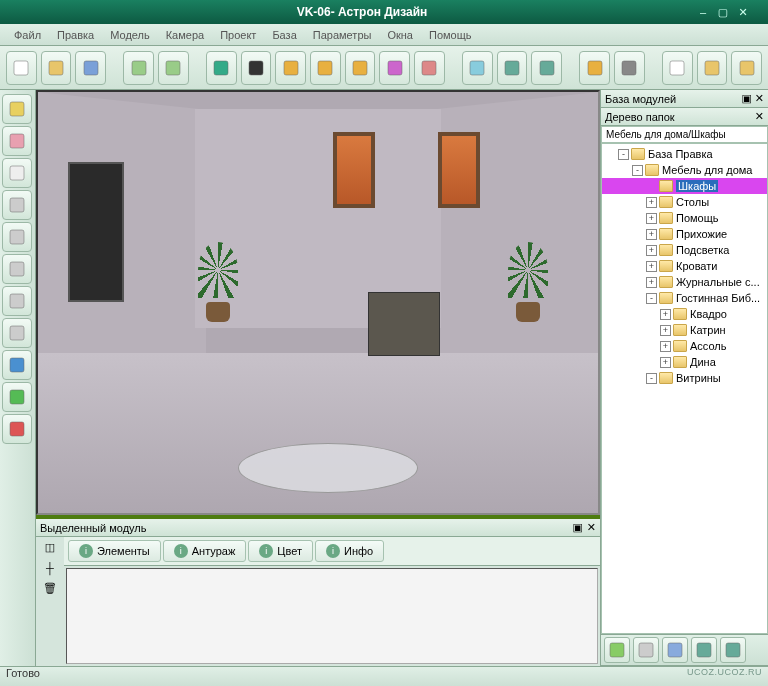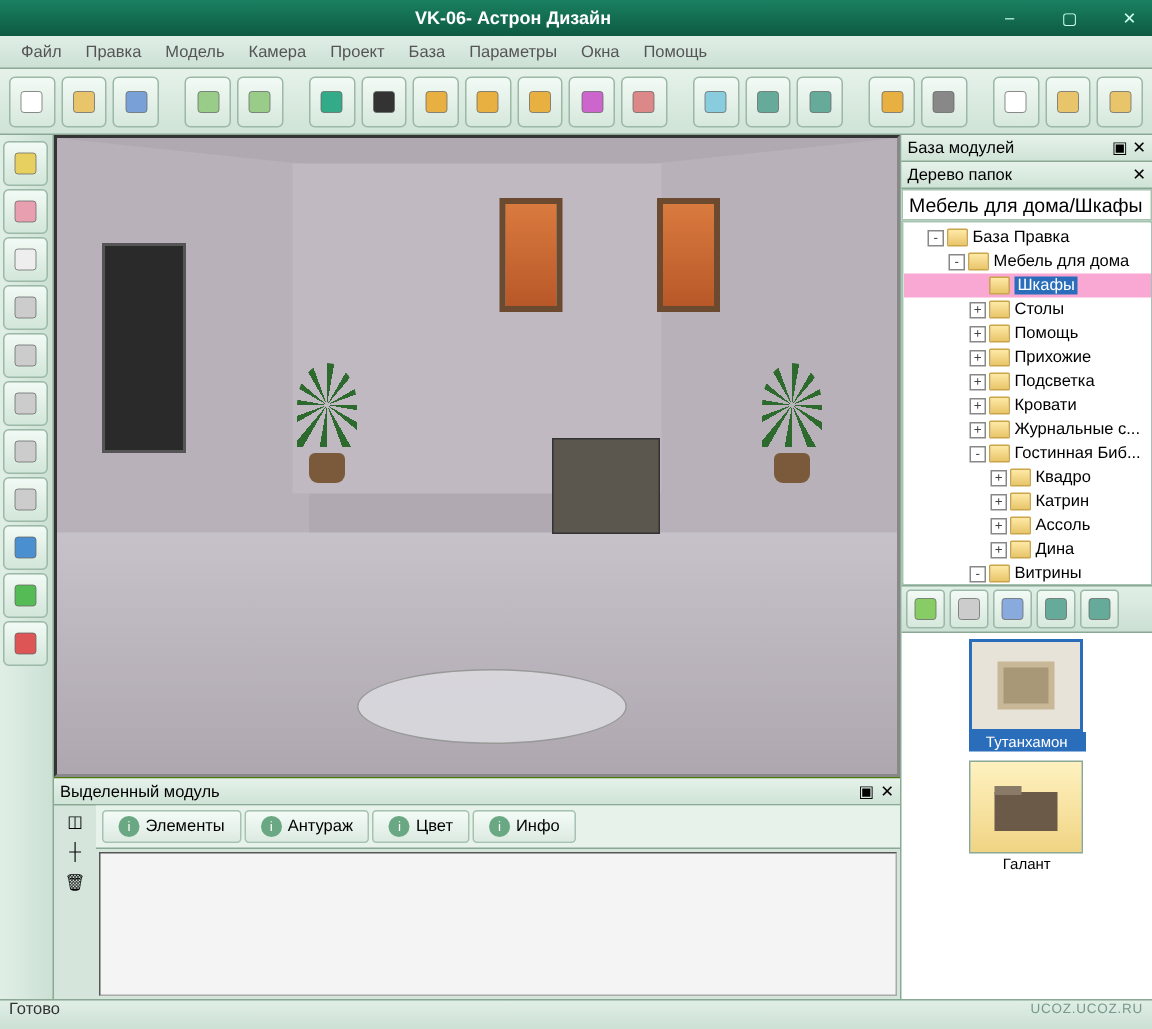--- a/index.html
+++ b/index.html
@@ -1,19 +1,19 @@
 <!DOCTYPE html>
 <html><head>
 <meta charset="utf-8">
 <style>
 * { box-sizing: border-box; margin: 0; padding: 0; font-family: Tahoma, Arial, sans-serif; font-size: 11px; }
 body { width: 768px; height: 686px; background: #d5e5dc; overflow: hidden; }
 
 
-.titlebar { height: 24px; background: linear-gradient(#1a8060,#0d5a42); display: flex; align-items: center; color: #fff; padding: 0 6px; gap: 20px; }
+.titlebar { height: 24px; background: linear-gradient(#1a8060,#0d5a42); display: flex; align-items: center; color: #fff; padding: 0 16px; }
 .titlebar .title { font-weight: bold; font-size: 12px; flex: 1; text-align: center; }
 .winbtn { width: 18px; height: 16px; margin-left: 2px; display: inline-flex; align-items: center; justify-content: center; color: #cfe; cursor: pointer; }
 
 
 .menubar { height: 22px; background: linear-gradient(#e0efe6,#cce0d4); display: flex; align-items: center; padding: 0 6px; border-bottom: 1px solid #8aa894; }
 .menuitem { padding: 2px 8px; color: #555; cursor: pointer; }
 
 
 .toolbar { height: 44px; background: linear-gradient(#e6f2ea,#cfe3d6); display: flex; align-items: center; padding: 0 4px; border-bottom: 1px solid #8aa894; }
 .tbtn { width: 34px; height: 34px; margin: 0 2px; background: linear-gradient(#f2faf5,#d6e8dc); border: 1px solid #9cb8a6; border-radius: 4px; display: inline-flex; align-items: center; justify-content: center; cursor: pointer; }
@@ -39,42 +39,42 @@
 .viewport .cab { position:absolute; width:72px; height:64px; background:#5b574e; top:200px; left:330px; border:1px solid #333;}
 .viewport .plant {position:absolute; width:40px; height:80px; top:130px;} 
 .viewport .plant::before {content:""; position:absolute; bottom:0; left:8px; width:24px; height:20px; background:#7a5a3a; border-radius:4px 4px 6px 6px;}
 .viewport .plant::after {content:""; position:absolute; top:0; left:0; width:40px; height:56px; background: radial-gradient(circle at 50% 80%, transparent 40%, rgba(0,0,0,0) 41%), repeating-conic-gradient(#2d6a2d 0 10deg, transparent 10deg 30deg); border-radius:50% 50% 0 0; filter: blur(.3px);}
 .viewport .plant1 {left:160px; top:150px;}
 .viewport .plant2 {left:470px; top:150px;}
 .viewport .door {position:absolute; left:30px; top:70px; width:56px; height:140px; background:#2a2a2a; border:2px solid #555;}
 .viewport .table {position:absolute; bottom:20px; left:200px; width:180px; height:50px; background: rgba(220,220,225,.85); border-radius:50%; border:1px solid #999;}
 
 
-.selpanel { border-top: 1px solid #4d7c0f; background: #d5e5dc; }
+.selpanel { border-top: 4px solid #4d7c0f; background: #d5e5dc; }
 .selhead { height: 18px; background: linear-gradient(#e6f2ea,#cfe3d6); display: flex; align-items: center; padding: 0 4px; border-bottom: 1px solid #8aa894; }
 .selhead .selx { margin-left: auto; cursor: pointer; display:flex; gap:4px;}
 .seltabs { display: flex; align-items: center; background: #e6f2ea; padding: 3px 4px; gap: 2px; border-bottom: 1px solid #8aa894;}
 .selside { width:28px; display:flex; flex-direction:column; align-items:center; gap:8px; padding:4px 0;}
 .selswrap { display:flex;}
 .tabbtn { height: 22px; padding: 0 10px; background: linear-gradient(#f4fbf7,#dceae1); border: 1px solid #a6c2b0; border-radius: 3px; display: flex; align-items: center; gap: 4px; cursor: pointer; }
 .tabico { width:14px; height:14px; border-radius:50%; background:#6aa884; display:inline-flex; align-items:center; justify-content:center; color:#fff; font-size:9px;}
 .selbody { height: 96px; background: #f4f4f4; border: 1px inset #aaa; margin: 2px; }
 
 
 .right { width: 168px; display: flex; flex-direction: column; border-left: 1px solid #8aa894; background:#d5e5dc;}
 .panelhead { height: 18px; background: linear-gradient(#e6f2ea,#cfe3d6); display: flex; align-items: center; padding: 0 4px; border-bottom: 1px solid #8aa894; font-size: 11px; }
 .panelhead .px { margin-left: auto; display:flex; gap:3px;}
 .panelhead .px span {cursor:pointer;}
-.treepath { padding: 2px 4px; background: #fff; border: 1px solid #a6c2b0; margin: 0; font-size: 13px; }
+.treepath { padding: 2px 4px; background: #fff; border: 1px solid #a6c2b0; margin: 0; font-size: 10px; }
 .tree { flex: 1; background: #fff; overflow: auto; border: 1px solid #a6c2b0; padding: 2px 0; }
 .tnode { display: flex; align-items: center; height: 16px; padding-left: 4px; white-space: nowrap; cursor: pointer; }
 .tnode .tog { width: 11px; height: 11px; border: 1px solid #888; background:#fff; display:inline-flex; align-items:center; justify-content:center; font-size:9px; line-height:1; margin-right: 2px; color:#444;}
 .tnode .tognone { width:11px; display:inline-block; margin-right:2px;}
 .tnode .fico { width: 14px; height: 12px; background: linear-gradient(#ffe9a8,#e8c56a); border:1px solid #caa64a; margin-right: 3px; border-radius:1px;}
-.tnode.sel { background: #f9a8d4; }
+.tnode.sel { background: #d946ef; }
 .tnode.sel .lbl { background:#2a6dbb; color:#fff; padding:0 2px;}
 .ind1 { padding-left: 16px; } .ind2 { padding-left: 30px; } .ind3 { padding-left: 44px; } .ind4 { padding-left: 58px; }
 
 
 .pstrip { height: 32px; background: linear-gradient(#e0efe6,#cce0d4); border-top:1px solid #8aa894; border-bottom:1px solid #8aa894; display:flex; align-items:center; padding:0 3px; gap:3px;}
 .pbtn { width:26px; height:26px; background:linear-gradient(#f2faf5,#d6e8dc); border:1px solid #9cb8a6; border-radius:3px; display:flex; align-items:center; justify-content:center; cursor:pointer;}
 
 
 .thumbs { flex:1; background:#fff; overflow:auto; padding:4px; display:flex; flex-direction:column; gap:6px; align-items:center;}
 .thumb { width:78px; cursor:pointer;}
@@ -448,39 +448,19 @@
           <svg width="18" height="18">
             <rect x="2" y="2" width="14" height="14" rx="2" fill="#6a9" stroke="#666" stroke-width="0.5"></rect>
           </svg>
         </div>
         <div class="pbtn">
           <svg width="18" height="18">
             <rect x="2" y="2" width="14" height="14" rx="2" fill="#6a9" stroke="#666" stroke-width="0.5"></rect>
           </svg>
         </div>
       </div>
-    <div class="thumbs" id="thumbs">
-        <div class="thumb sel">
-          <div class="timg ">
-            <svg width="50" height="40">
-              <rect x="6" y="4" width="38" height="32" fill="#c8b898"></rect>
-              <rect x="10" y="8" width="30" height="24" fill="#a89878"></rect>
-            </svg>
-          </div>
-          <div class="tlbl">Тутанхамон</div>
-        </div>
-        <div class="thumb">
-          <div class="timg ico">
-            <svg width="50" height="40">
-              <rect x="4" y="10" width="42" height="26" fill="#6b5a48"></rect>
-              <rect x="4" y="6" width="18" height="6" fill="#8a7a68"></rect>
-            </svg>
-          </div>
-          <div class="tlbl">Галант</div>
-        </div>
-      </div>
   </div>
 </div>
 
 <div class="status">
   <span>Готово</span>
   <span class="wm">UCOZ.UCOZ.RU</span>
 </div>
 
 </body></html>

